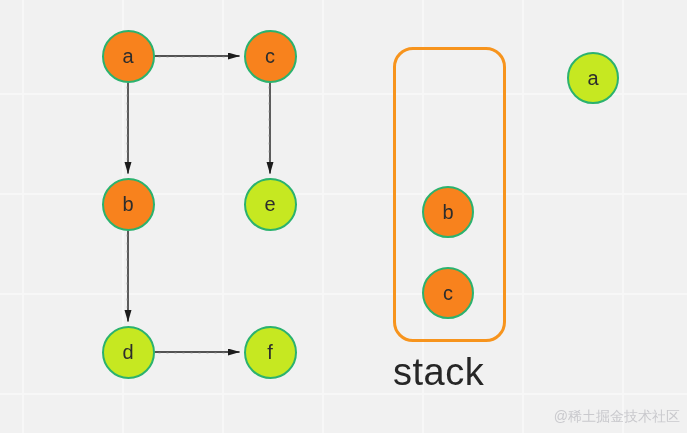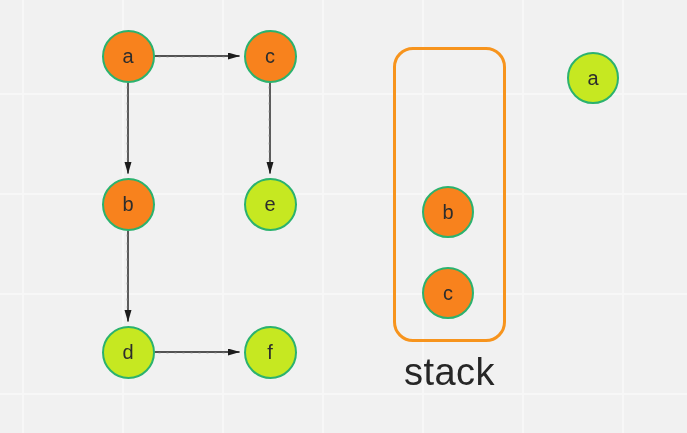--- a/index.html
+++ b/index.html
@@ -37,21 +37,20 @@
   .node.green{background:var(--chartreuse,#c6e821);}
   .stack-box{
     position:absolute;
     box-sizing:border-box;
     border:3.5px solid var(--stack-border,#f7941d);
     border-radius:20px;
     background:transparent;
   }
   .stack-label{
     position:absolute;
-    text-align:center;
     font-size:38px;
     color:#262626;
     letter-spacing:0.5px;
     line-height:1;
   }
   .watermark{
     position:absolute;
     right:7px;bottom:7px;
     font-size:14px;
     color:#c9c9cd;
@@ -114,14 +113,15 @@
         <span>c</span>
       </div>
     </div>
 
   <div class="stack-label" id="stack-label" style="left: 393px; width: 113px; top: 353px;">stack</div>
 
   <div class="node green" id="floating-node" style="left: 567px; top: 52px; height: 52px; width: 52px;">
     <span>a</span>
   </div>
 
+  <div class="watermark">@稀土掘金技术社区</div>
 
 </div>
 
 </body></html>

